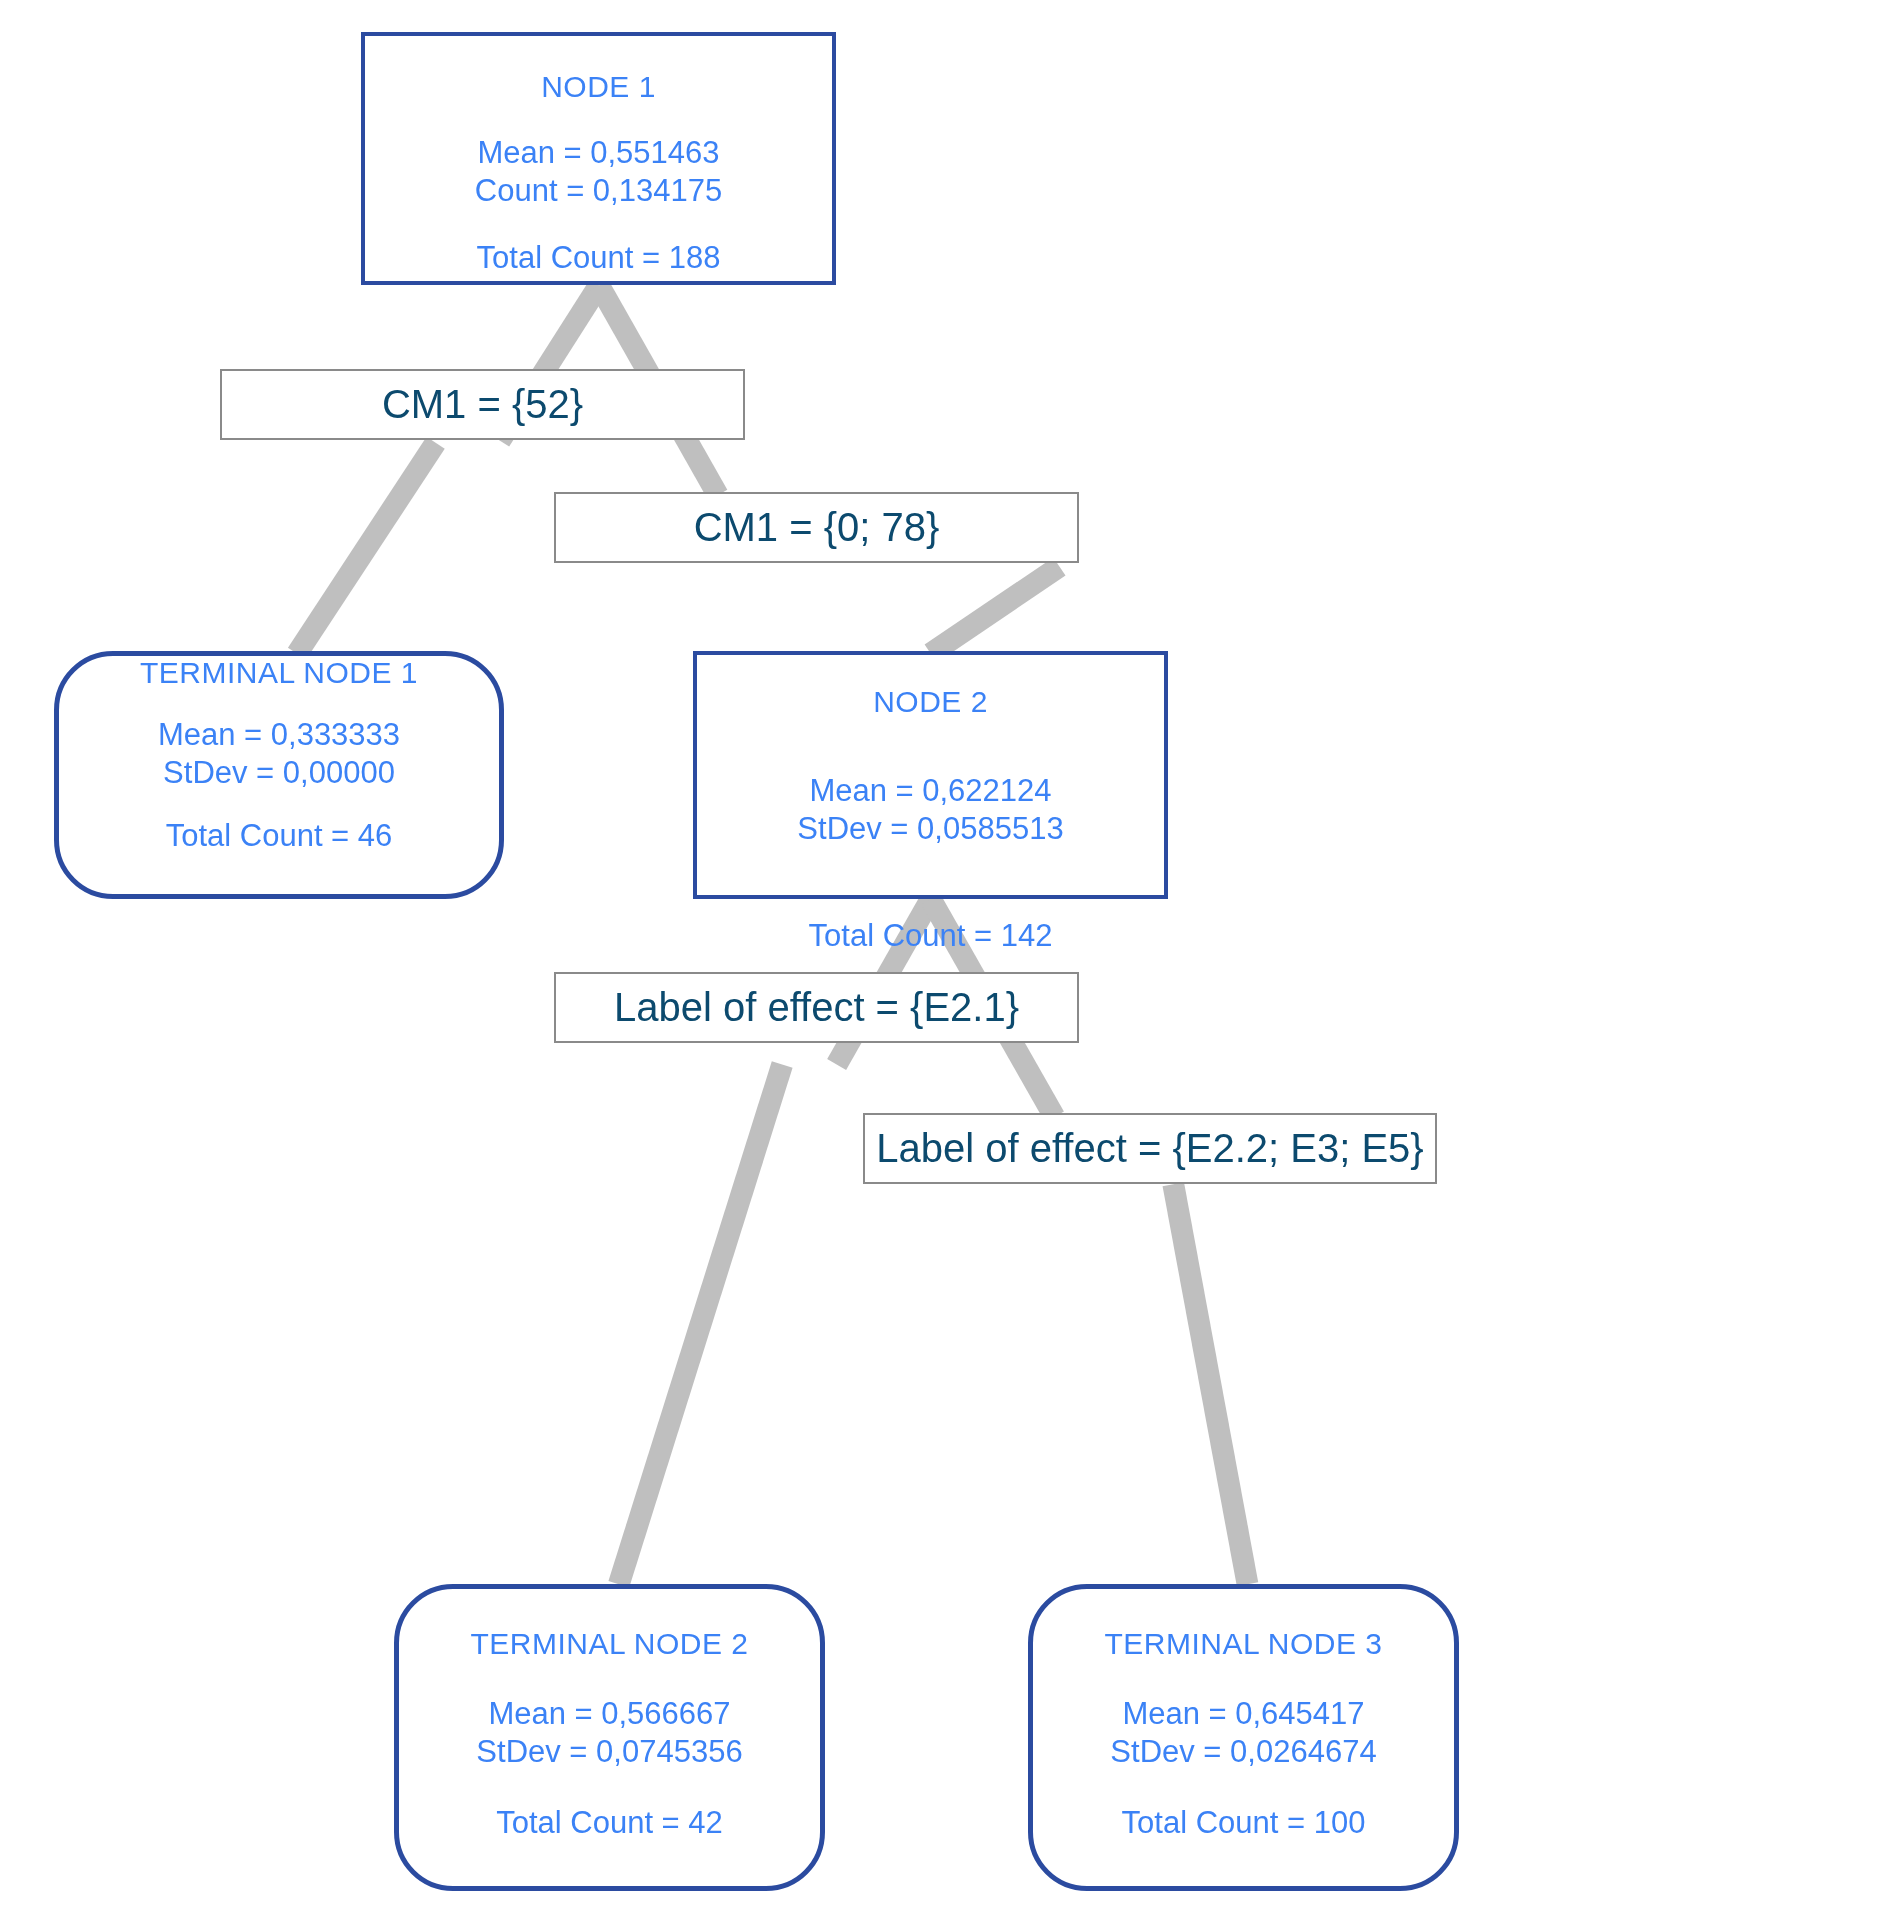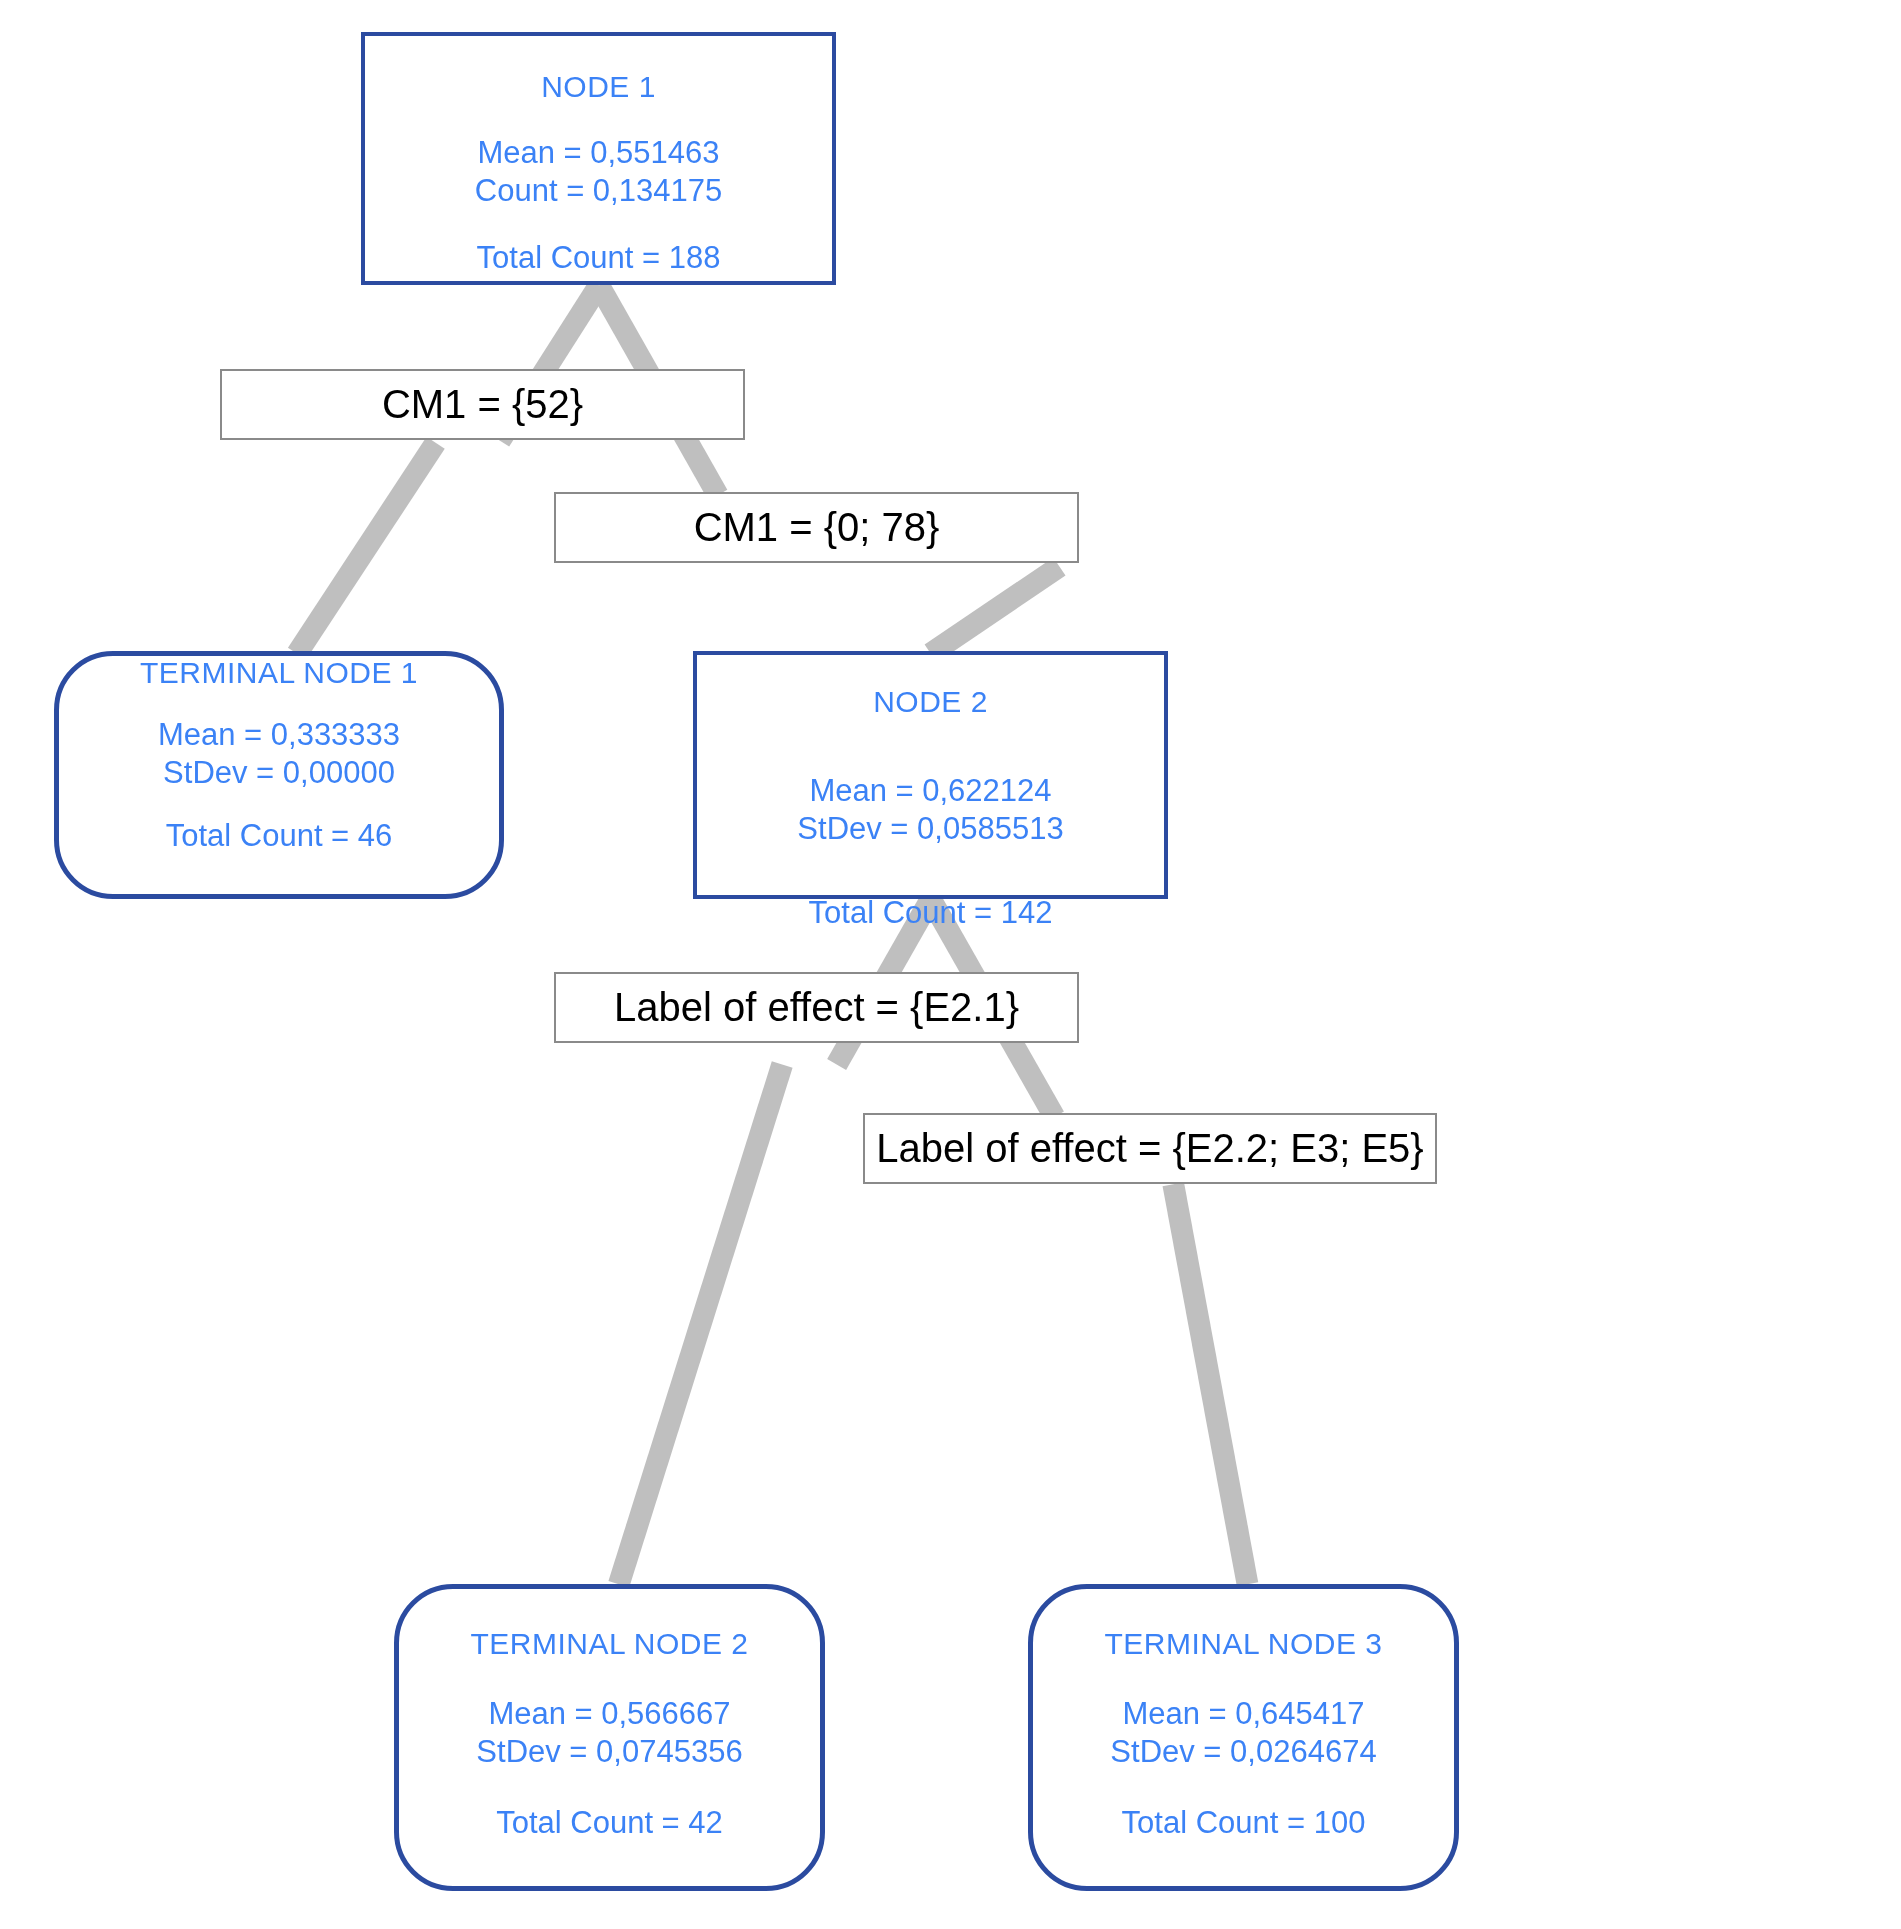--- a/index.html
+++ b/index.html
@@ -42,21 +42,21 @@
   }
   .split-box {
     position: absolute;
     box-sizing: border-box;
     background: #ffffff;
     border: 2px solid #8a8a8a;
     z-index: 4;
     display: flex;
     align-items: center;
     justify-content: center;
-    color: #000000;
+    color: #0c4a6e;
   }
   .node-title {
     font-size: 30px;
     letter-spacing: 0.5px;
     font-weight: 400;
   }
   .stat-line {
     font-size: 31px;
     line-height: 1.22;
     font-weight: 400;
@@ -77,21 +77,21 @@
   #node1 { left: 361px; top: 32px; width: 475px; height: 253px; padding-top: 34px; }
   #node1 .stat-block { margin-top: 30px; }
   #node1 .count-line { margin-top: 30px; }
   
   #tnode1 { left: 54px; top: 651px; width: 450px; height: 248px; }
   #tnode1 .stat-block { margin-top: 26px; }
   #tnode1 .count-line { margin-top: 26px; }
   
   #node2 { left: 693px; top: 651px; width: 475px; height: 248px; padding-top: 30px; gap: 27px; }
   #node2 .stat-block { margin-top: 26px; }
-  #node2 .count-line { margin-top: 20px; }
+  #node2 .count-line { margin-top: 43px; }
   
   #tnode2 { left: 394px; top: 1584px; width: 431px; height: 307px; padding-top: 38px; }
   #tnode2 .stat-block { margin-top: 34px; }
   #tnode2 .count-line { margin-top: 34px; }
   
   #tnode3 { left: 1028px; top: 1584px; width: 431px; height: 307px; padding-top: 38px; }
   #tnode3 .stat-block { margin-top: 34px; }
   #tnode3 .count-line { margin-top: 34px; }
   
   #split-cm1-a { left: 220px; top: 369px; width: 525px; height: 71px; }

